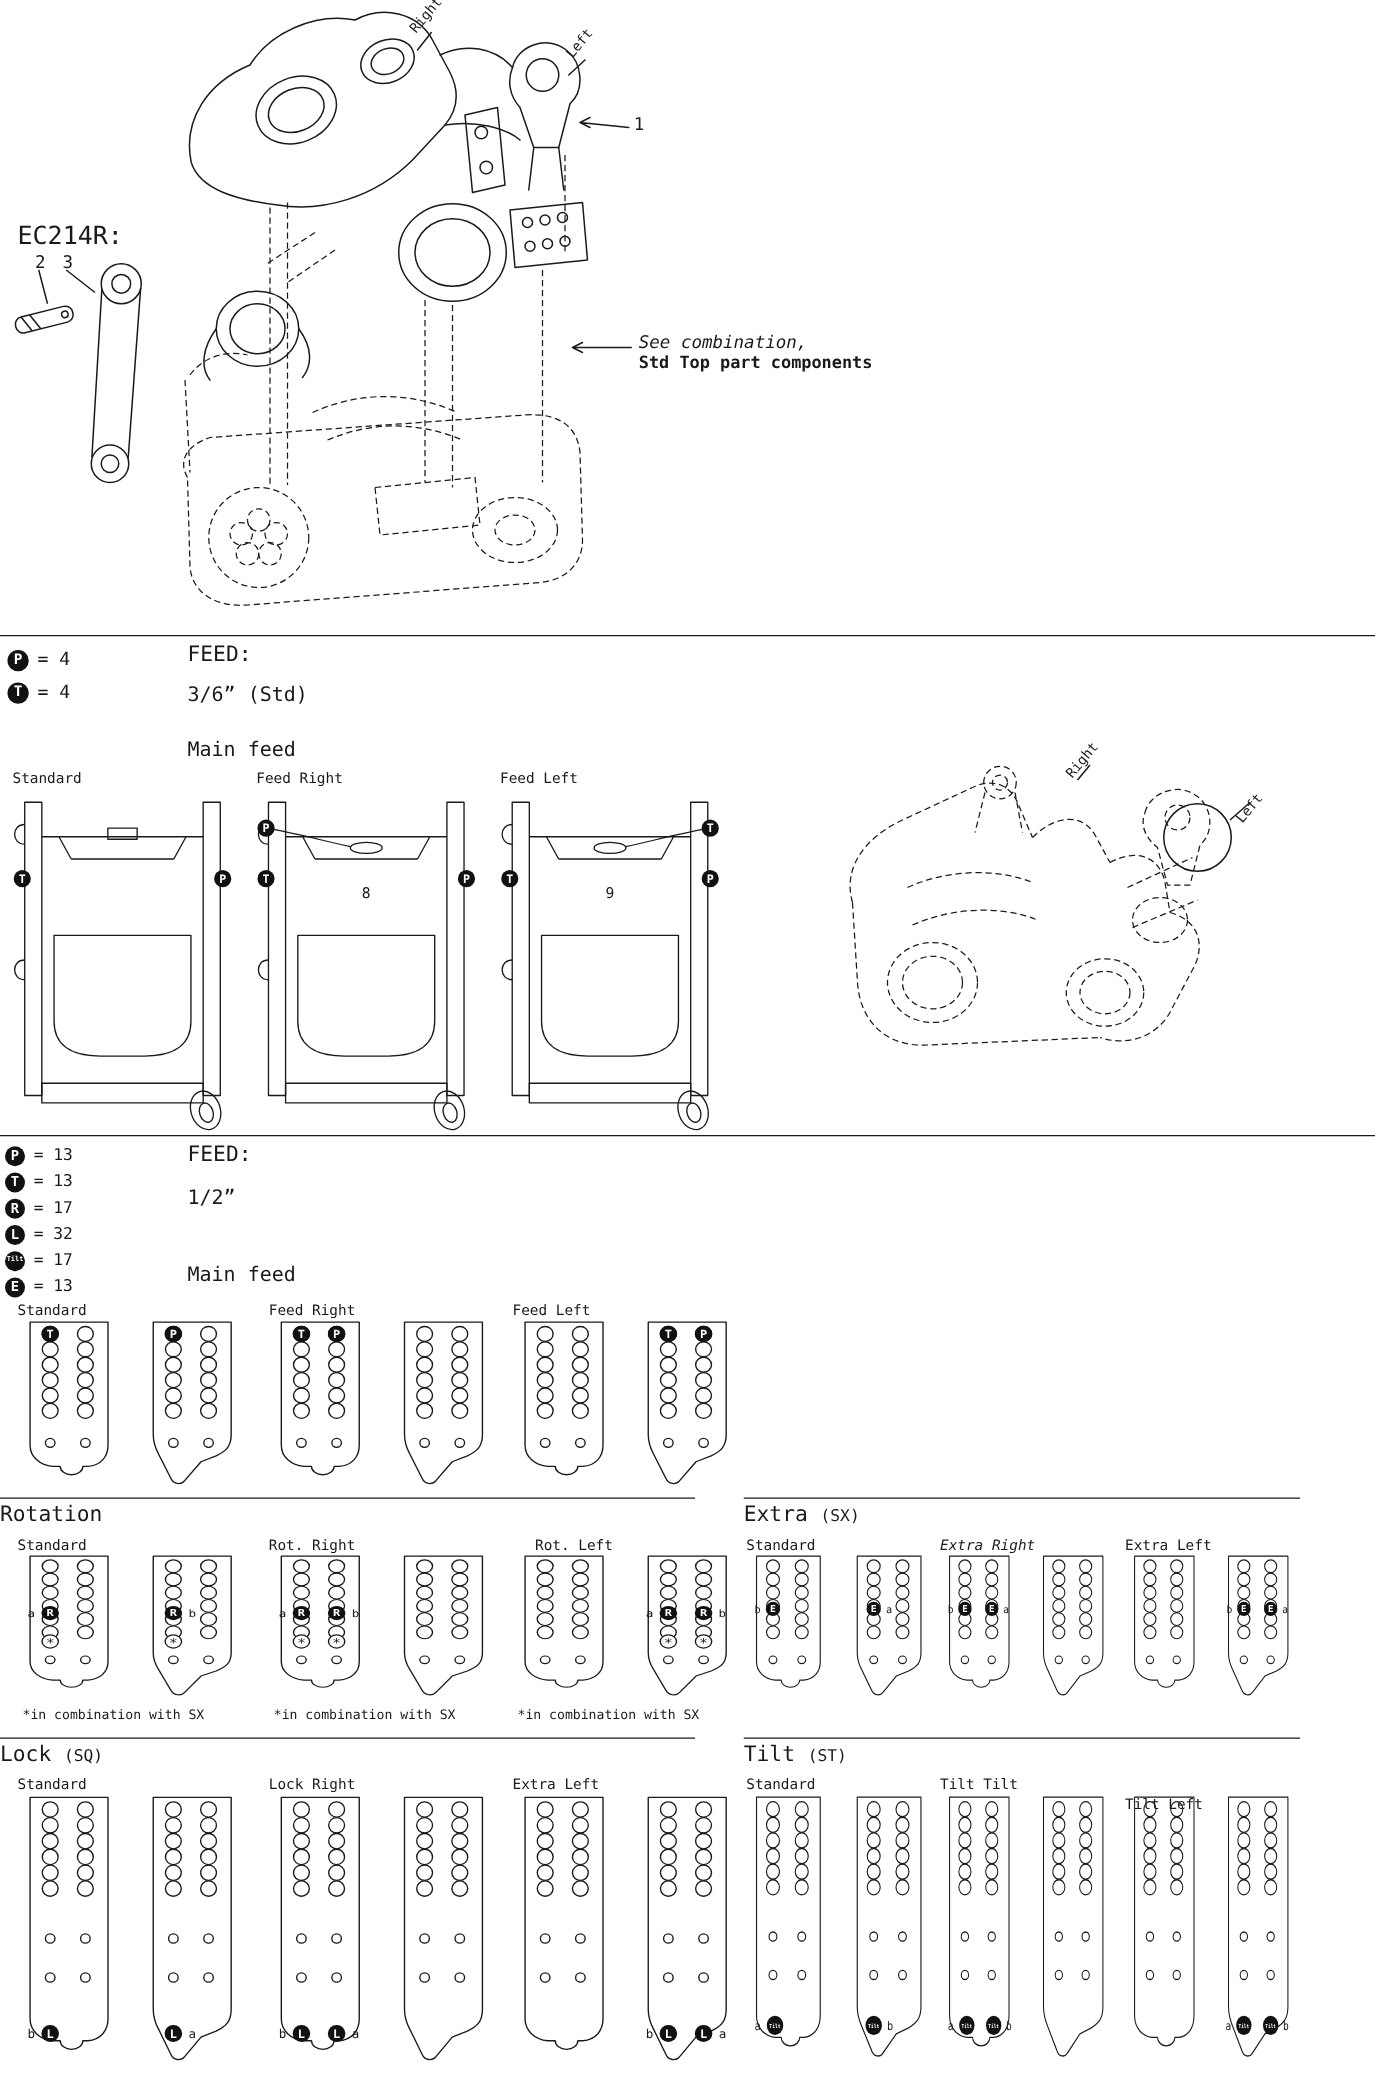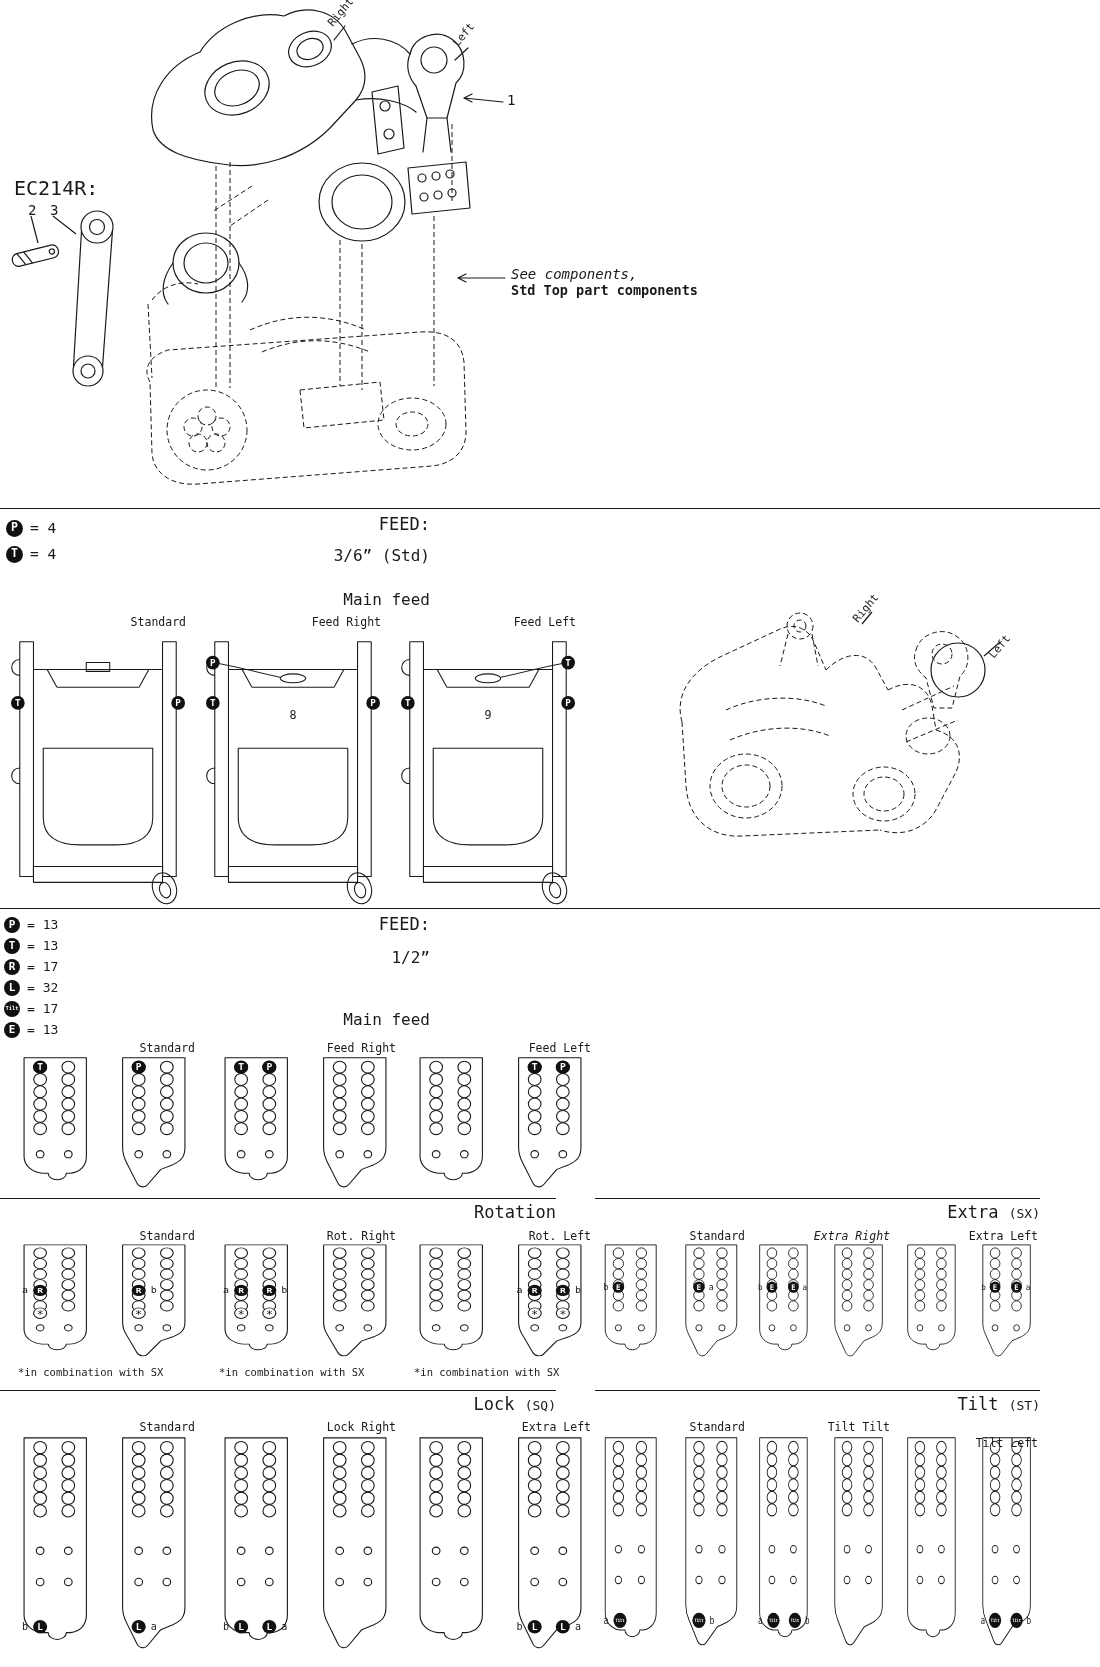--- a/index.html
+++ b/index.html
@@ -1,20 +1,20 @@
 <!DOCTYPE html>
 <html><head>
 <meta charset="utf-8">
 <style>
   *{margin:0;padding:0;box-sizing:border-box}
   html,body{background:#fff}
   body{position:relative;width:1100px;height:1667px;overflow:hidden;
        font-family:"DejaVu Sans Mono",monospace;color:#1a1a1a}
   .abs{position:absolute}
-  .center{text-align:right}
+  .center{text-align:left}
   .lbl{font-size:11.5px;white-space:nowrap}
   .hdg{font-size:17px;white-space:nowrap}
   .hdg small{font-size:13px;font-weight:normal}
   .title{font-size:17px}
   .subtitle{font-size:16px}
   .rot{position:absolute;font-size:11px;transform:rotate(-50deg);transform-origin:0 100%;white-space:nowrap}
   .divider{position:absolute;left:0;width:1100px;border-top:1.4px solid #1a1a1a}
   .secline{position:absolute;border-top:1.2px solid #1a1a1a}
   .legend-row{display:flex;align-items:center;gap:7px;height:21px;font-size:13px;white-space:nowrap}
   .legend-row.big{height:26px;font-size:14.5px}
@@ -96,21 +96,21 @@
   </g>
 </svg>
 
 <div class="rot" style="left:335px;top:16px">Right</div>
 <div class="rot" style="left:460px;top:36px">Left</div>
 <div class="abs callout" style="left:507px;top:92px">1</div>
 <div class="abs" style="left:14px;top:176px;font-size:20px">EC214R:</div>
 <div class="abs callout" style="left:28px;top:202px">2</div>
 <div class="abs callout" style="left:50px;top:202px">3</div>
 <div class="abs" style="left:511px;top:266px">
-  <div class="note1">See components,</div>
+  <div class="note1">See combination,</div>
   <div class="note2">Std Top part components</div>
 </div>
 
 <div class="divider" style="top:508px"></div>
 <div class="divider" style="top:908px"></div>
 <div class="secline" style="left:0;top:1198px;width:556px"></div>
 <div class="secline" style="left:595px;top:1198px;width:445px"></div>
 <div class="secline" style="left:0;top:1390px;width:556px"></div>
 <div class="secline" style="left:595px;top:1390px;width:445px"></div>
 
@@ -526,21 +526,21 @@
     </g>
     <g>
       <circle fill="#fff" stroke="#1a1a1a" stroke-width="1.1" stroke-linejoin="round" cx="26" cy="90" r="6.5"></circle>
       <text x="26" y="95.5" text-anchor="middle" font-size="12" fill="#1a1a1a" font-weight="normal">*</text>
     </g>
     <g>
       <circle fill="#fff" stroke="#1a1a1a" stroke-width="1.1" stroke-linejoin="round" cx="54" cy="90" r="6.5"></circle>
       <text x="54" y="95.5" text-anchor="middle" font-size="12" fill="#1a1a1a" font-weight="normal">*</text>
     </g>
   </svg>
-<div class="abs lbl center" style="left: 410px; top: 1229px; width: 181px;">Rot. Left</div>
+<div class="abs lbl center" style="left: 428px; top: 1229px; width: 181px;">Rot. Left</div>
 <svg viewBox="0 0 180 150" preserveAspectRatio="none" style="position: absolute; left: 410px; top: 1240px; width: 181px; height: 122px; overflow: visible;">
     <g>
       <path fill="none" stroke="#1a1a1a" stroke-width="1.1" stroke-linejoin="round" d="M10,6 H72 V110 C72,120 66,127 56,128 L52,128 A9,7 0 0 1 34,128 L28,128 C18,127 10,120 10,110 Z"></path>
       <path fill="none" stroke="#1a1a1a" stroke-width="1.1" stroke-linejoin="round" d="M108,6 H170 V101 C170,111 166,115 158,119 L146,124 L133,140 C130,144 124,143 122,138 L112,117 C109,111 108,107 108,101 Z"></path>
       <circle fill="none" stroke="#1a1a1a" stroke-width="1.1" stroke-linejoin="round" cx="26" cy="16" r="6.3"></circle>
       <circle fill="none" stroke="#1a1a1a" stroke-width="1.1" stroke-linejoin="round" cx="26" cy="29" r="6.3"></circle>
       <circle fill="none" stroke="#1a1a1a" stroke-width="1.1" stroke-linejoin="round" cx="26" cy="42" r="6.3"></circle>
       <circle fill="none" stroke="#1a1a1a" stroke-width="1.1" stroke-linejoin="round" cx="26" cy="55" r="6.3"></circle>
       <circle fill="none" stroke="#1a1a1a" stroke-width="1.1" stroke-linejoin="round" cx="26" cy="68" r="6.3"></circle>
       <circle fill="none" stroke="#1a1a1a" stroke-width="1.1" stroke-linejoin="round" cx="26" cy="81" r="6.3"></circle>

